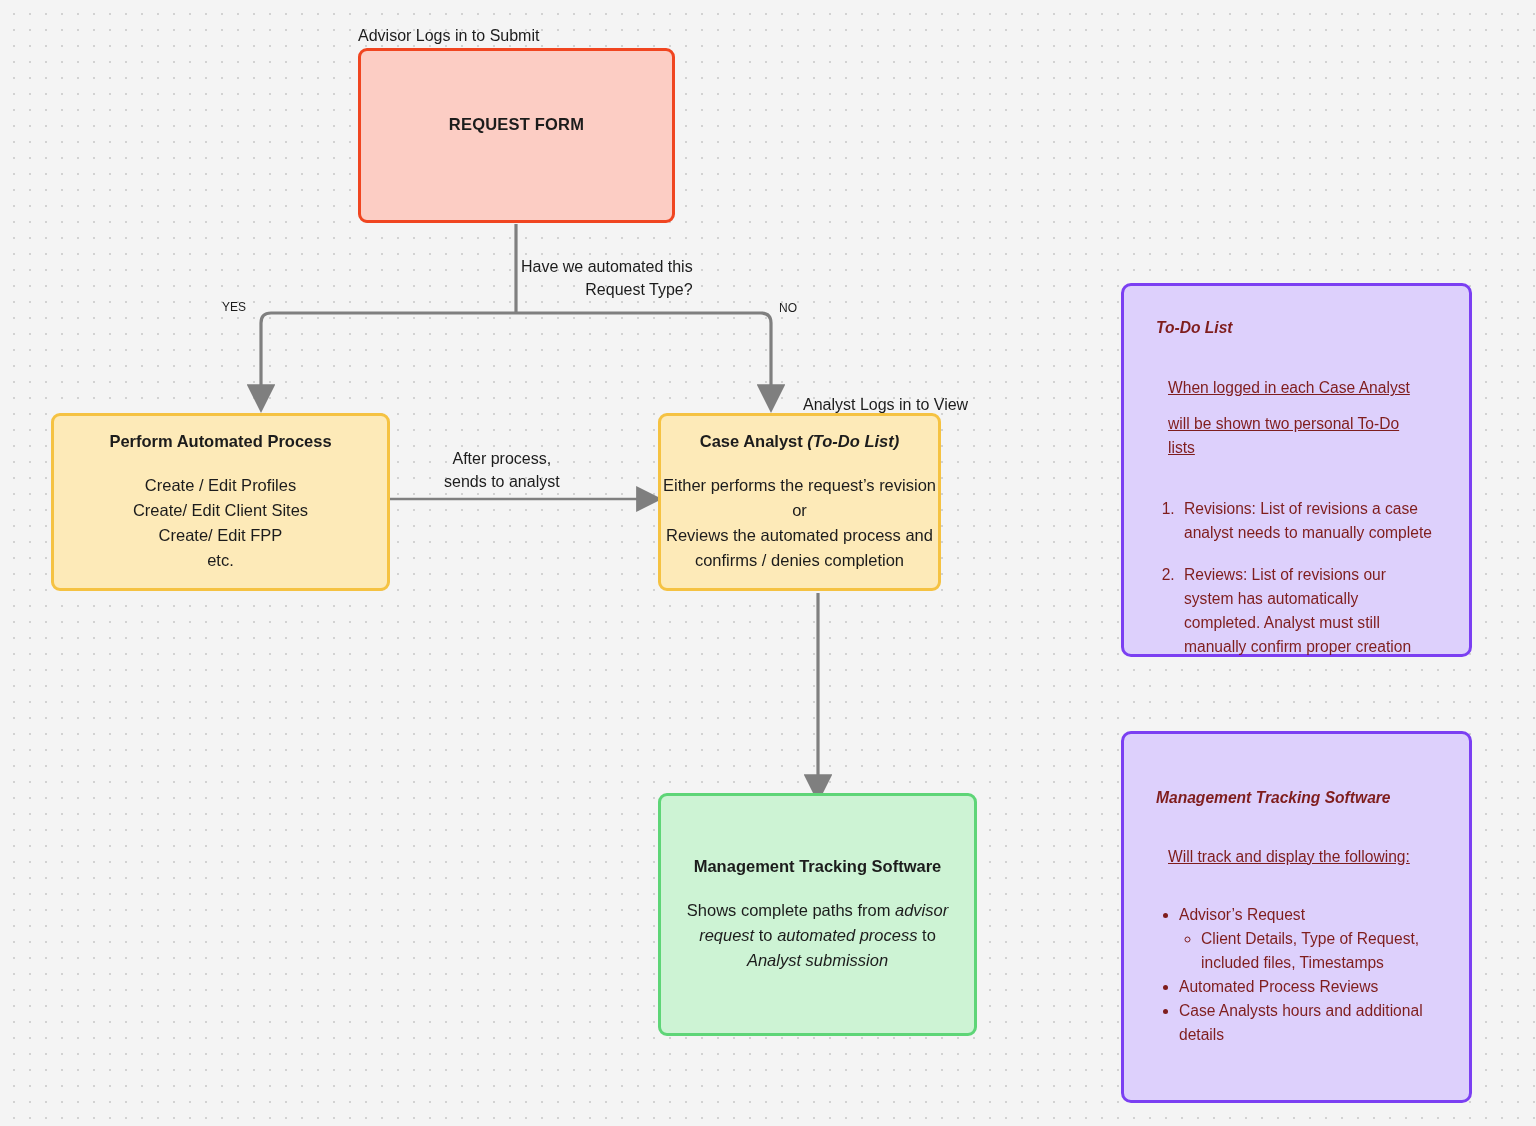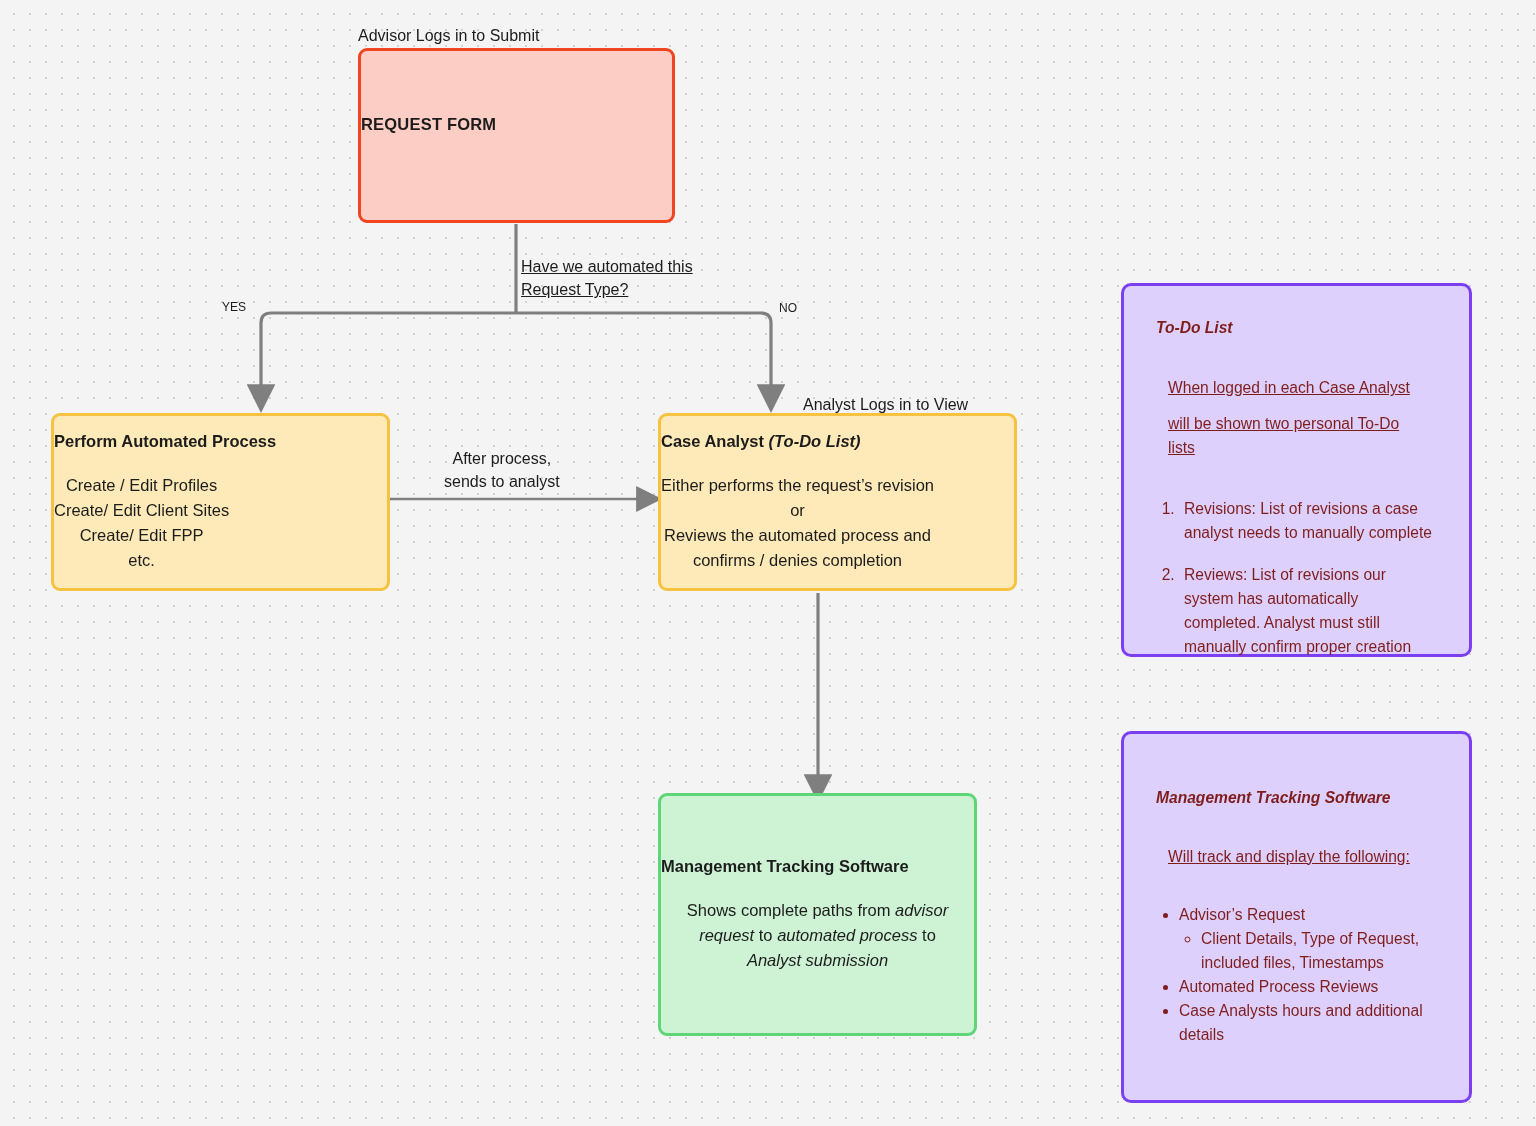--- a/index.html
+++ b/index.html
@@ -9,37 +9,37 @@
     background-image:radial-gradient(circle, #d2d2d2 1.1px, rgba(0,0,0,0) 1.2px);
     background-size:16px 16px;
     background-position:6px 6px;
     font-family:"Liberation Sans", sans-serif;
     color:#1c1c1c;
     overflow:hidden;
     position:relative;
   }
   .canvas{position:absolute;inset:0;}
   .node{position:absolute;box-sizing:border-box;border-radius:9px;
-        display:flex;flex-direction:column;align-items:flex-start;justify-content:center;
+        display:flex;flex-direction:column;align-items:center;justify-content:center;
         text-align:center;}
   .node .title{font-weight:bold;font-size:16.5px;line-height:1.3;}
   .node .body{font-size:16.5px;line-height:1.52;}
   .gap{height:21px;}
 
   
   #request-form{left:358px;top:48px;width:317px;height:175px;
       background:#fccdc4;border:3px solid #f04520;}
   #request-form .title{letter-spacing:.2px;font-size:16.5px;}
 
   
   #automated-process{left:51px;top:413px;width:339px;height:178px;
       background:#fdeab8;border:3px solid #f5c242;}
 
   
-  #case-analyst{left:658px;top:413px;width:359px;height:178px;
+  #case-analyst{left:658px;top:413px;width:283px;height:178px;
       background:#fdeab8;border:3px solid #f5c242;}
   #case-analyst .title i{font-style:italic;}
 
   
   #tracking-software{left:658px;top:793px;width:319px;height:243px;
       background:#cdf3d4;border:3px solid #5ed577;}
   #tracking-software .body i{font-style:italic;}
 
   
   .panel{position:absolute;box-sizing:border-box;border-radius:10px;
@@ -58,21 +58,21 @@
   #mts-panel{left:1121px;top:731px;width:351px;height:372px;
       display:flex;flex-direction:column;justify-content:center;padding-top:0;padding-bottom:0;}
   #mts-panel .spacer{height:22px;}
   #mts-panel .spacer2{height:22px;}
 
   
   .lbl{position:absolute;font-size:16px;line-height:1.45;color:#1c1c1c;white-space:nowrap;}
   .lbl.center{text-align:center;}
   .lbl.bold{font-weight:normal;font-size:12px;}
   #label-advisor-login{left:358px;top:24px;}
-  #label-decision{left:521px;top:255px;text-align:left;text-decoration:underline;}
+  #label-decision{left:521px;top:255px;text-align:right;}
   #label-yes{left:222px;top:299px;}
   #label-no{left:779px;top:300px;}
   #label-analyst-login{left:803px;top:393px;}
   #label-after-process{left:444px;top:447px;text-align:center;}
   svg.edges{position:absolute;left:0;top:0;width:1536px;height:1126px;overflow:visible;}
 </style>
 </head>
 <body>
 
 <div class="canvas">

